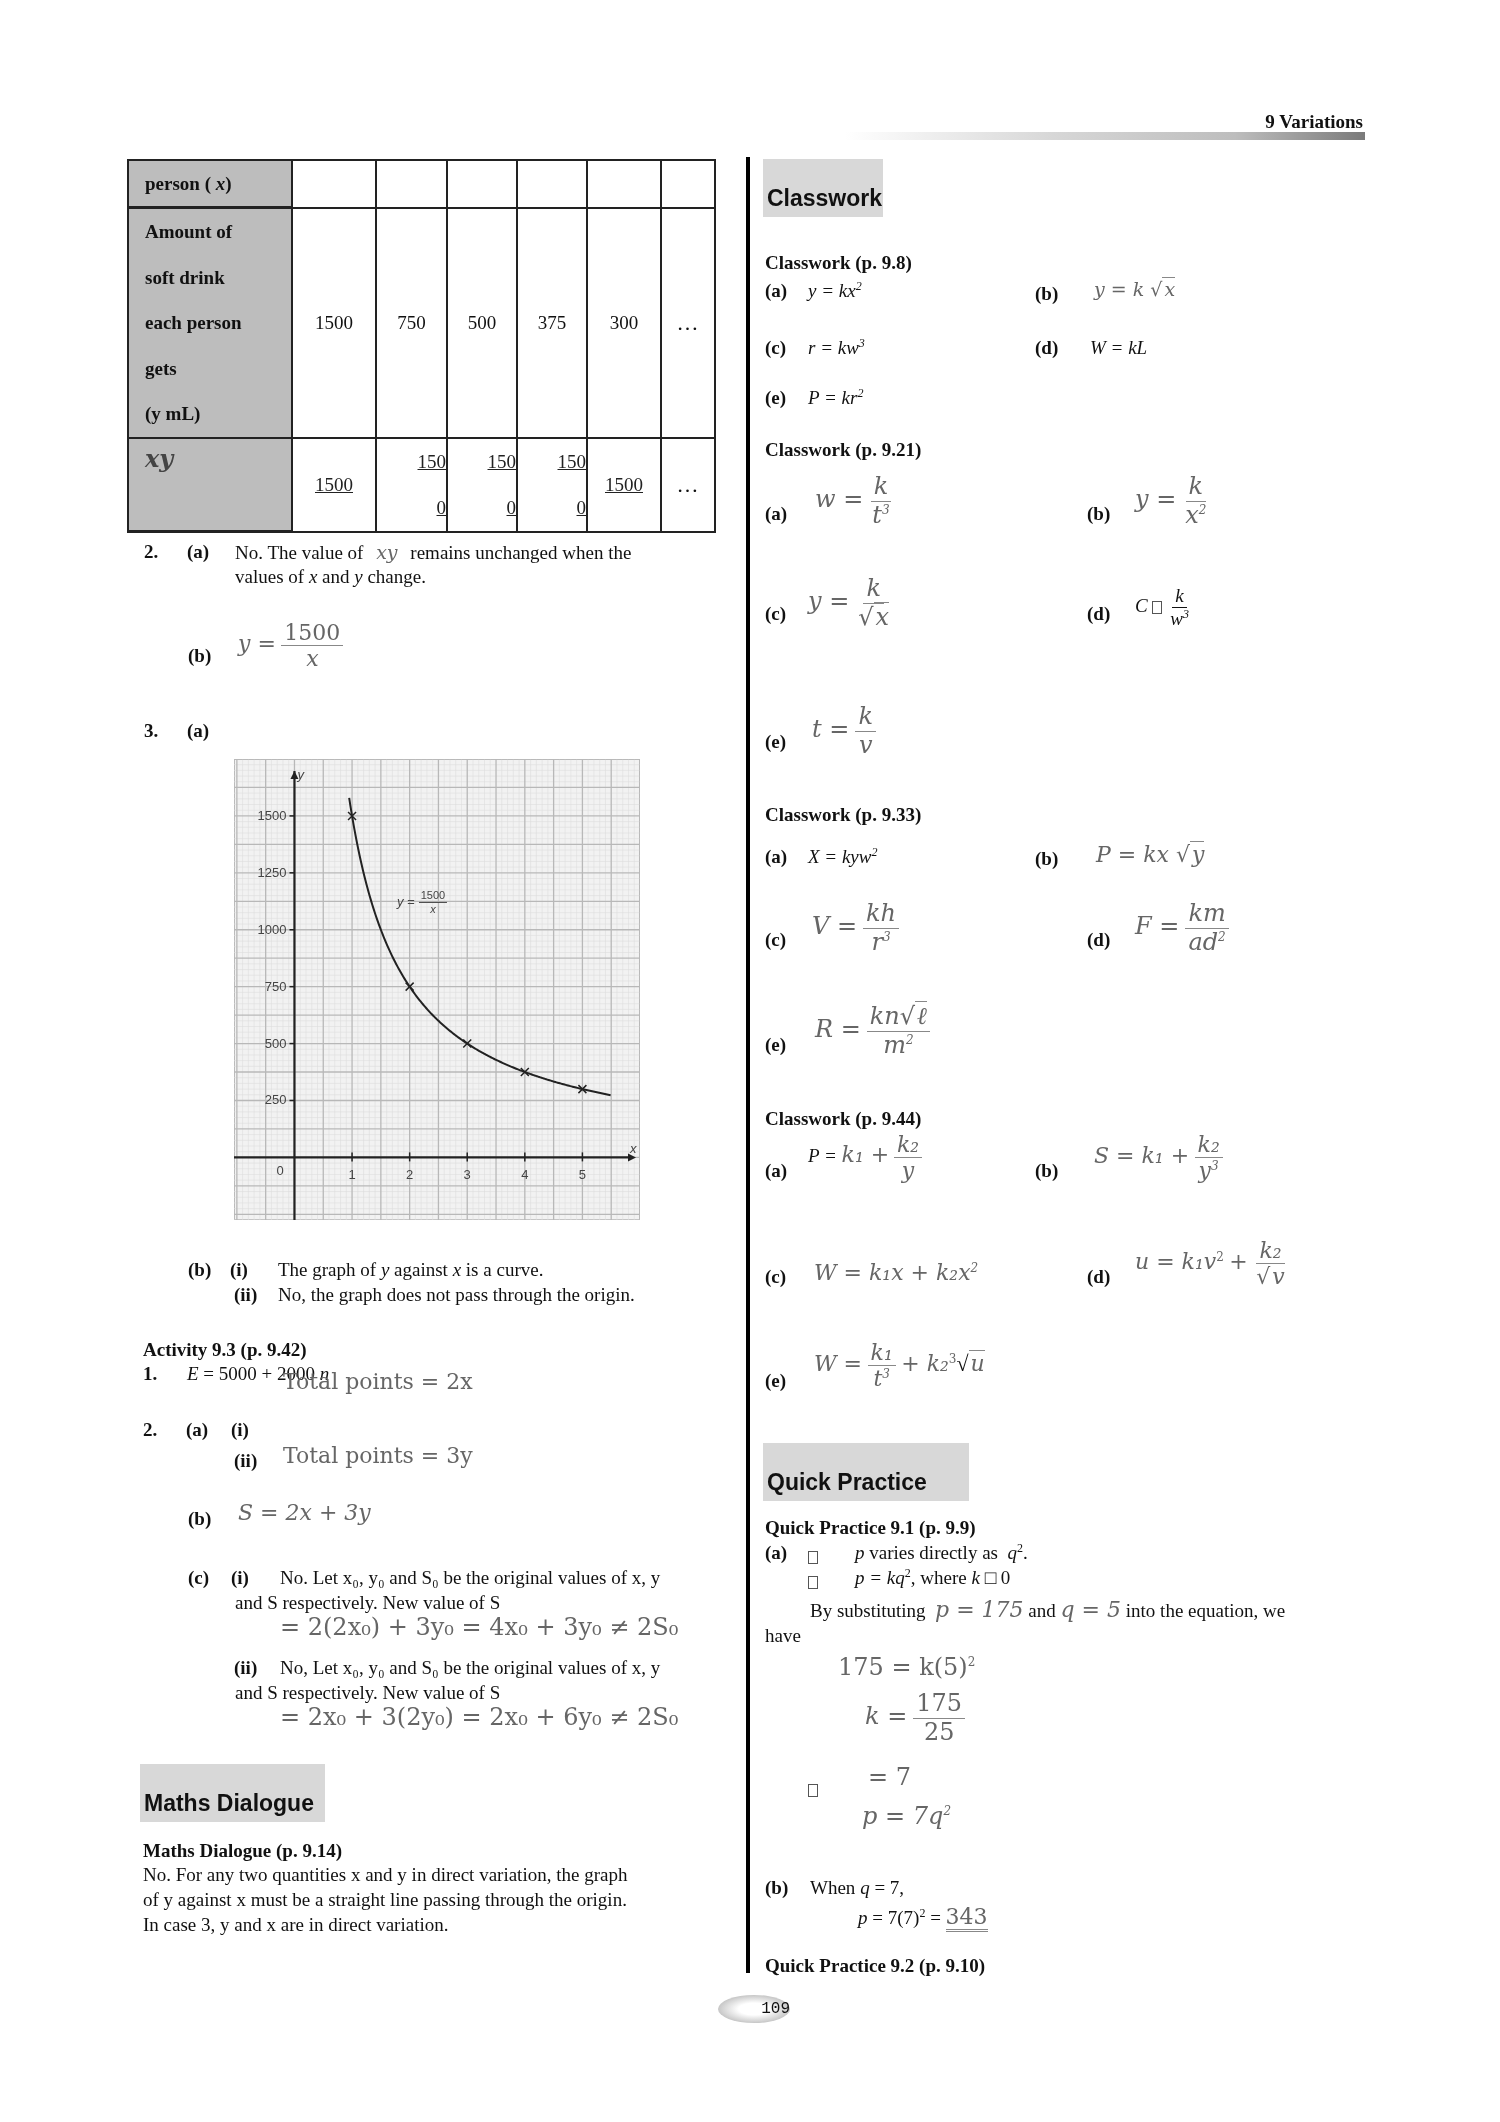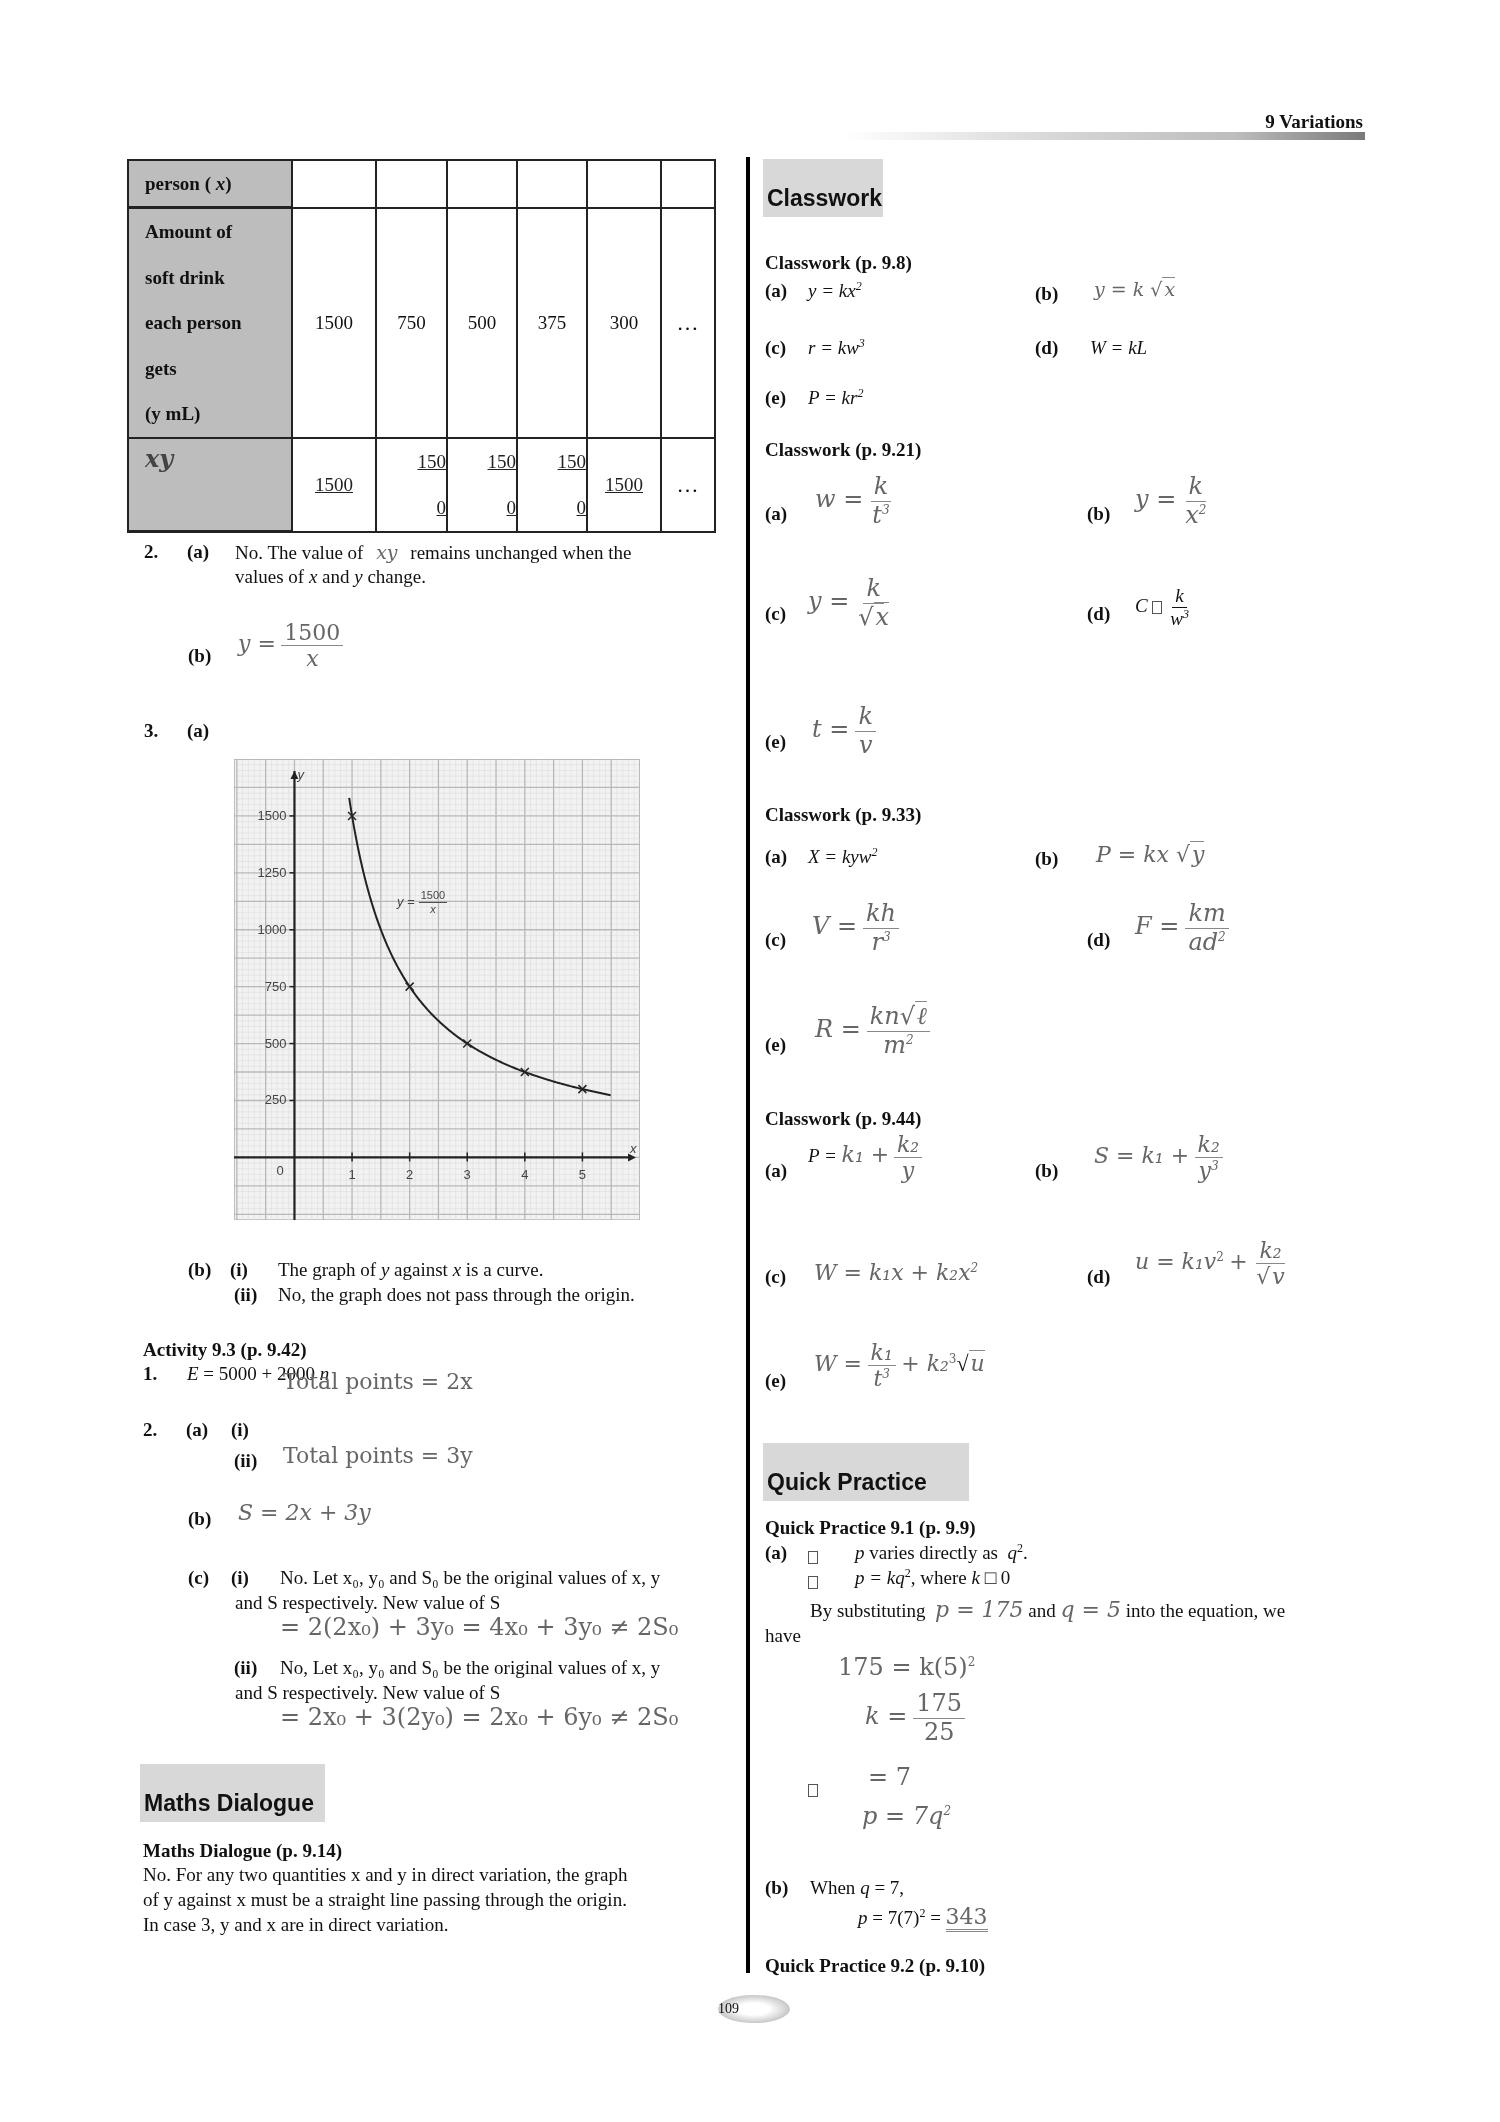--- a/index.html
+++ b/index.html
@@ -42,21 +42,21 @@
   .qnum { font-weight: bold; }
   .line { white-space: nowrap; text-align: center; }
 
   
   #chart { left: 234px; top: 759px; width: 406px; height: 461px; }
   .bullet { display: inline-block; width: 8px; height: 11px; border: 1px solid #555; vertical-align: middle; }
 
   
   #page-num { left: 718px; top: 1995px; width: 72px; height: 28px; border-radius: 50%;
               background: radial-gradient(ellipse at center, #ffffff 30%, #d6d6d6 60%, #9a9a9a 100%);
-              font-family: Liberation Serif, serif; font-size: 14px; text-align: left; line-height: 28px; }
+              font-family: Liberation Mono, monospace; font-size: 16px; text-align: right; line-height: 28px; }
 </style>
 </head>
 <body>
 
 <div id="running-head" class="abs">9 Variations</div>
 <div id="head-bar" class="abs"></div>
 <div id="divider" class="abs"></div>
 
 <table id="data-table" class="abs">
   <tbody>

